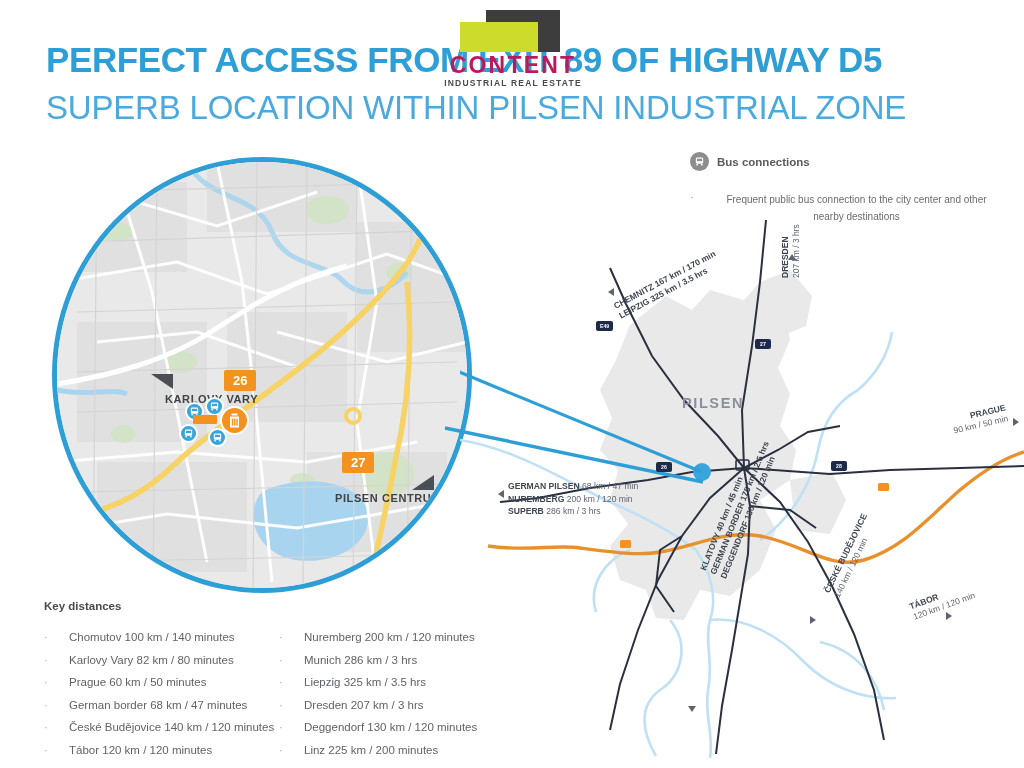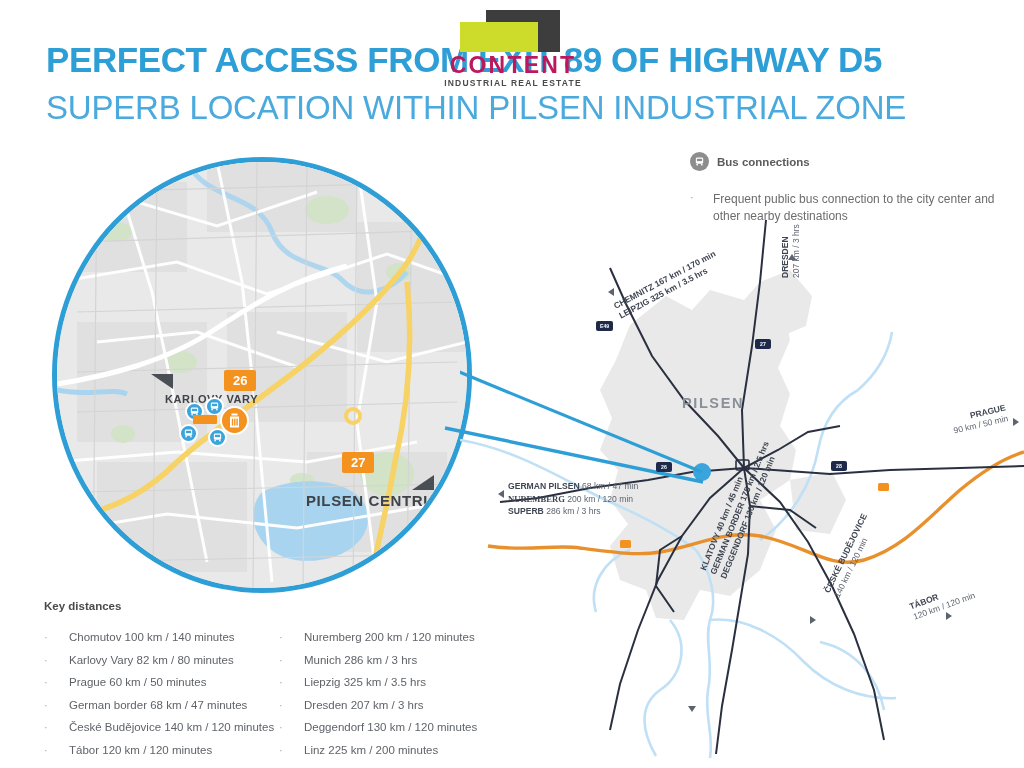--- a/index.html
+++ b/index.html
@@ -92,22 +92,22 @@
   #bus-box { position:absolute; left:690px; top:152px; width:310px; }
   #bus-box .bc-head { display:flex; align-items:center; gap:8px; }
   .bus-circle {
     width:19px; height:19px; border-radius:50%; background:#8d8d8d;
     display:flex; align-items:center; justify-content:center; flex:0 0 auto;
   }
   .bc-title { font-size:11.5px; font-weight:bold; color:#5b5b5b;
     font-family:"Liberation Sans", sans-serif; }
   #bus-box .bc-item { display:flex; margin-top:20px; }
   #bus-box .bc-bullet { width:23px; color:#9b9b9b; font-size:11px; flex:0 0 auto;}
-  #bus-box .bc-text { font-size:12px; color:#6c6c6c; line-height:17px;
-    font-family:"Liberation Sans", sans-serif; }
+  #bus-box .bc-text { font-size:10px; color:#6c6c6c; line-height:17px;
+    font-family:"Liberation Sans", sans-serif;text-align:center; }
 
   
   #key-distances { position:absolute; left:44px; top:600px; width:470px; }
   #kd-title { font-size:11.5px; font-weight:bold; color:#4a4a4a;
     font-family:"Liberation Sans", sans-serif; }
   .kd-cols { display:flex; margin-top:19px; }
   .kd-col { width:235px; }
   .kd-row { display:flex; margin-bottom:10.5px; }
   .kd-bullet { width:25px; color:#a8a8a8; font-size:11px; flex:0 0 auto; }
   .kd-text { font-size:11.5px; color:#5f6368;
@@ -202,21 +202,21 @@
       <path d="M20 355 C60 345 90 330 120 300 C155 268 200 240 250 200 C290 168 320 140 345 108 C362 86 372 60 378 20" stroke="#f7d264" stroke-width="5.5" fill="none"></path>
       <path d="M350 120 C356 180 352 240 338 300 C330 345 320 385 312 426" stroke="#f7d264" stroke-width="5.5" fill="none"></path>
       <circle cx="296" cy="254" r="7" fill="none" stroke="#f7d264" stroke-width="4"></circle>
 
       <path d="M0 222 C50 214 110 200 160 166 C200 140 236 118 290 104" stroke="#ffffff" stroke-width="5" fill="none"></path>
     </svg>
 
     <div class="cm-label" style="left:108px; top:231px; font-size:11px;">KARLOVY VARY</div>
     <div class="arrow-dark" style="left:94px; top:212px; border-width:0 22px 15px 0; border-color:transparent #4a4f56 transparent transparent;"></div>
 
-    <div class="cm-label" style="left:249px; top:330px; font-size:15px;">PILSEN CENTRUM</div>
+    <div class="cm-label" style="left:249px; top:330px; font-size:11px;padding-left:29px;">PILSEN CENTRUM</div>
     <div class="arrow-dark" style="left:355px; top:313px; border-width:0 0 15px 22px; border-color:transparent transparent #4a4f56 transparent;"></div>
 
     <div class="exit-badge" style="left:167px; top:208px;">26</div>
     <div class="exit-badge" style="left:285px; top:290px;">27</div>
 
     <div class="bus-pin" style="left:128px; top:240px;">
       <svg width="11" height="11" viewBox="0 0 12 12">
         <rect x="2" y="1.5" width="8" height="7" rx="1.5" fill="#fff"></rect>
         <rect x="3.2" y="3" width="5.6" height="2.6" fill="#3aa4dd"></rect>
         <rect x="2.6" y="8.6" width="1.6" height="1.6" fill="#fff"></rect>
@@ -374,21 +374,21 @@
     <div class="tri" style="left:228px; top:556px; border-width:6px 4px 0 4px; border-color:#5d6470 transparent transparent transparent;"></div>
 
     
     <div style="position:absolute; left:48px; top:330px; font-size:8.6px; line-height:12.5px;
                 color:#5d6470; font-family:'Liberation Sans', sans-serif; white-space:nowrap;">
       <div>
         <b style="color:#3f4652;">GERMAN PILSEN</b>
         <span>68 km / 47 min</span>
       </div>
       <div>
-        <b style="color:#3f4652;font-family:Liberation Serif, serif;">NUREMBERG</b>
+        <b style="color:#3f4652;">NUREMBERG</b>
         <span>200 km / 120 min</span>
       </div>
       <div>
         <b style="color:#3f4652;">SUPERB</b>
         <span>286 km / 3 hrs</span>
       </div>
     </div>
     <div class="tri" style="left:38px; top:340px; border-width:4px 6px 4px 0; border-color:transparent #5d6470 transparent transparent;"></div>
   </div>
 

